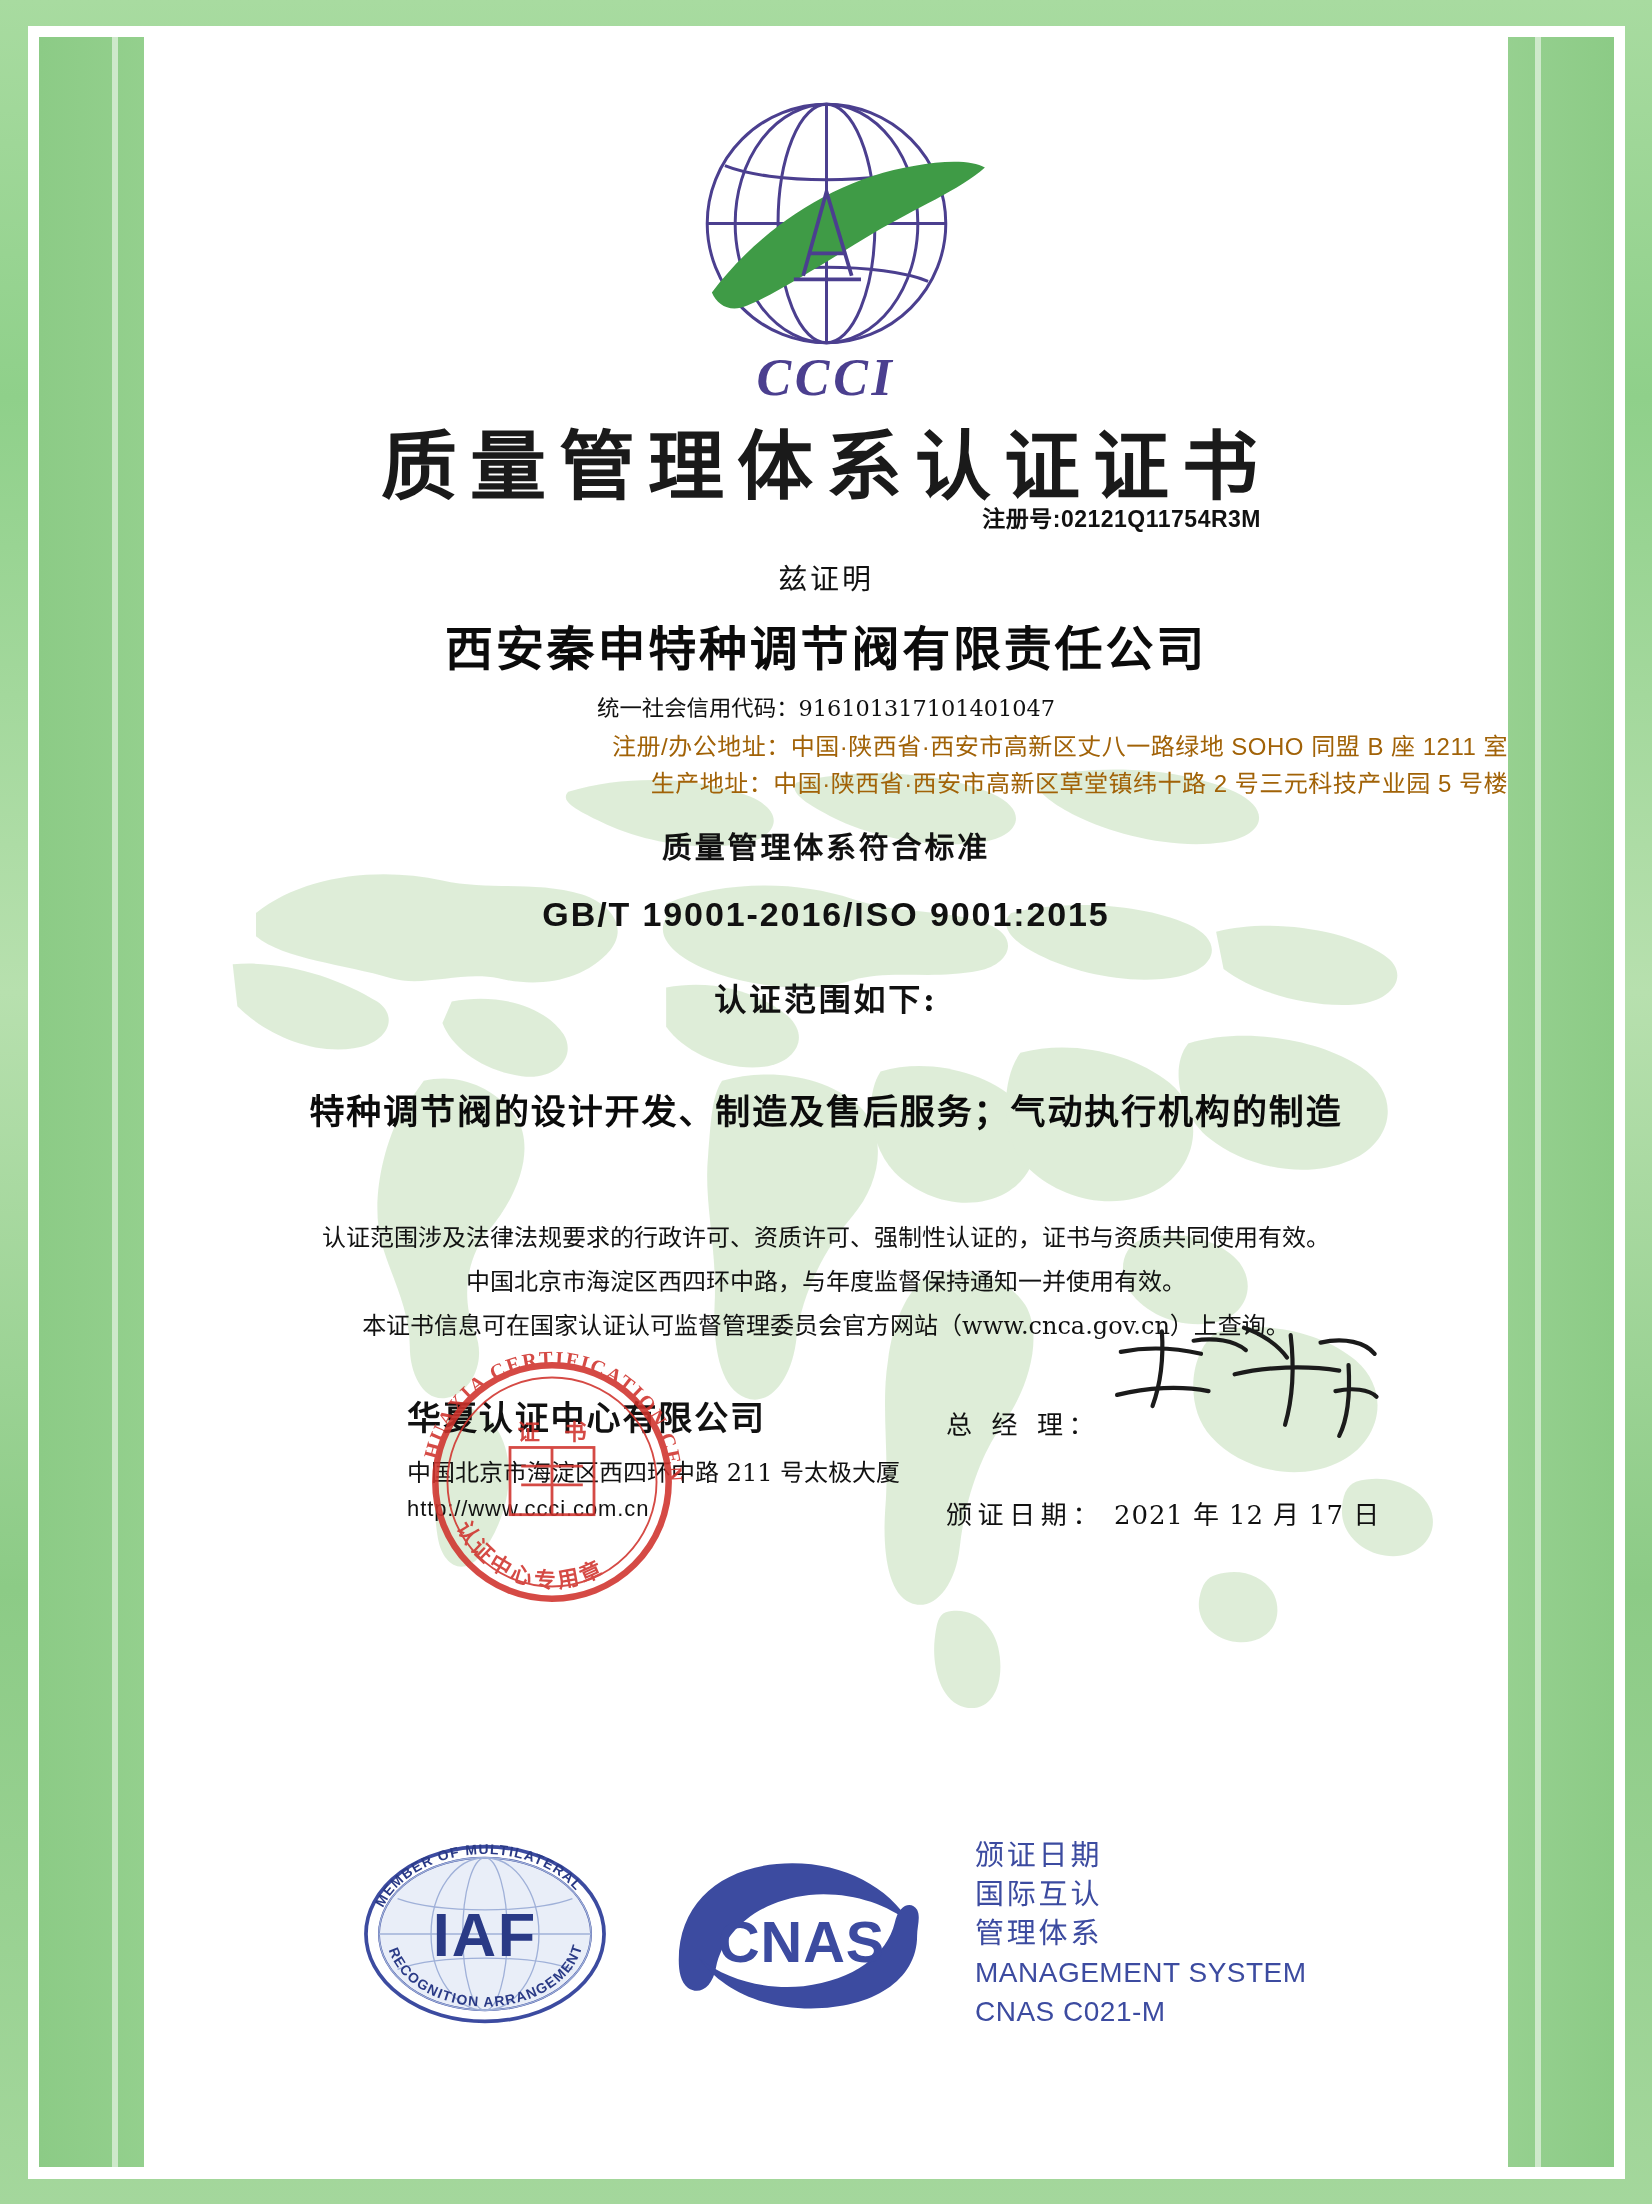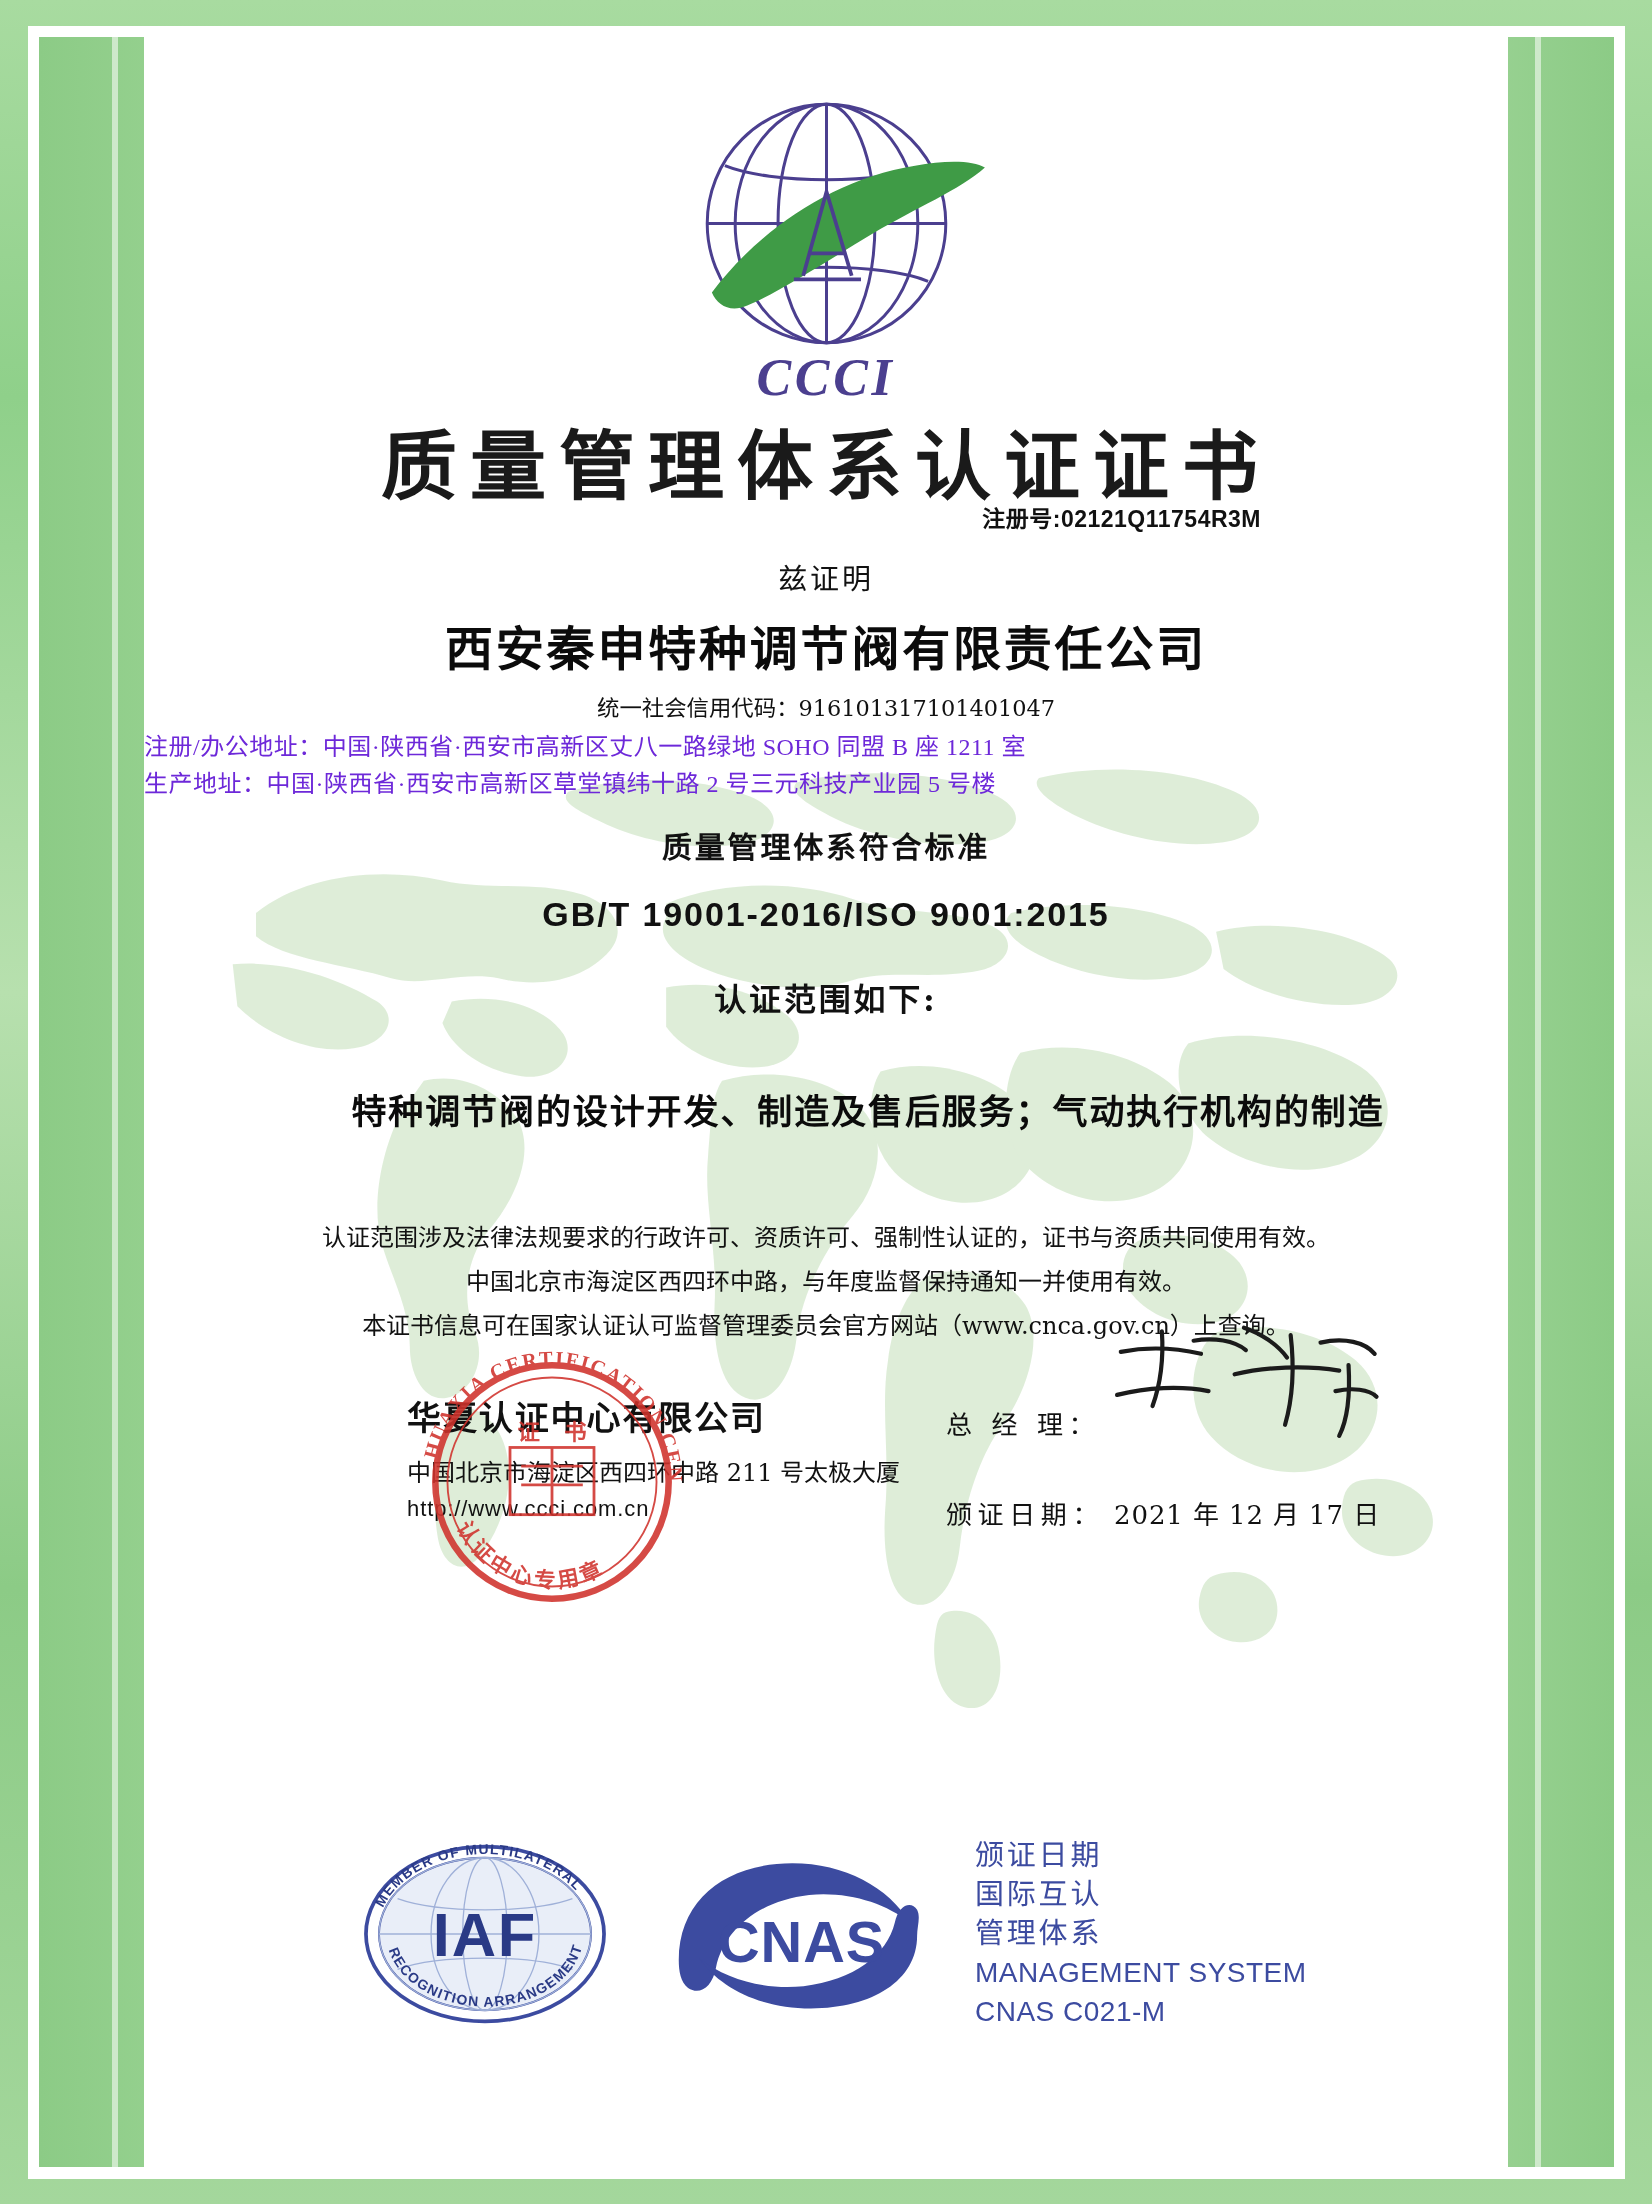--- a/index.html
+++ b/index.html
@@ -160,24 +160,24 @@
     width: 100%;
     text-align: center;
     font-family: "DejaVu Serif", serif;
     font-size: 22.4px;
     color: #111;
   }
   .addr-line {
     position: absolute;
     left: 0;
     width: 100%;
-    text-align: left;
-    font-family: Liberation Serif, serif;
+    text-align: right;
+    font-family: Liberation Sans, sans-serif;
     font-size: 24px;
-    color: #6d28d9;
+    color: #a16207;
     letter-spacing: 0.5px;
   }
   .addr1 { top: 690px; }
   .addr2 { top: 727px; }
 
   .conform {
     position: absolute;
     top: 786px;
     left: 0;
     width: 100%;
@@ -219,21 +219,20 @@
     position: absolute;
     top: 1046px;
     left: 0;
     width: 100%;
     text-align: center;
     font-family: Liberation Sans, sans-serif;
     font-weight: bold;
     font-size: 35px;
     letter-spacing: 1.9px;
     color: #0b0b0b;
-    padding-left: 42px;
   }
 
   .notes {
     position: absolute;
     top: 1179px;
     left: 0;
     width: 100%;
     text-align: center;
     font-family: "DejaVu Serif", serif;
     font-size: 24px;

